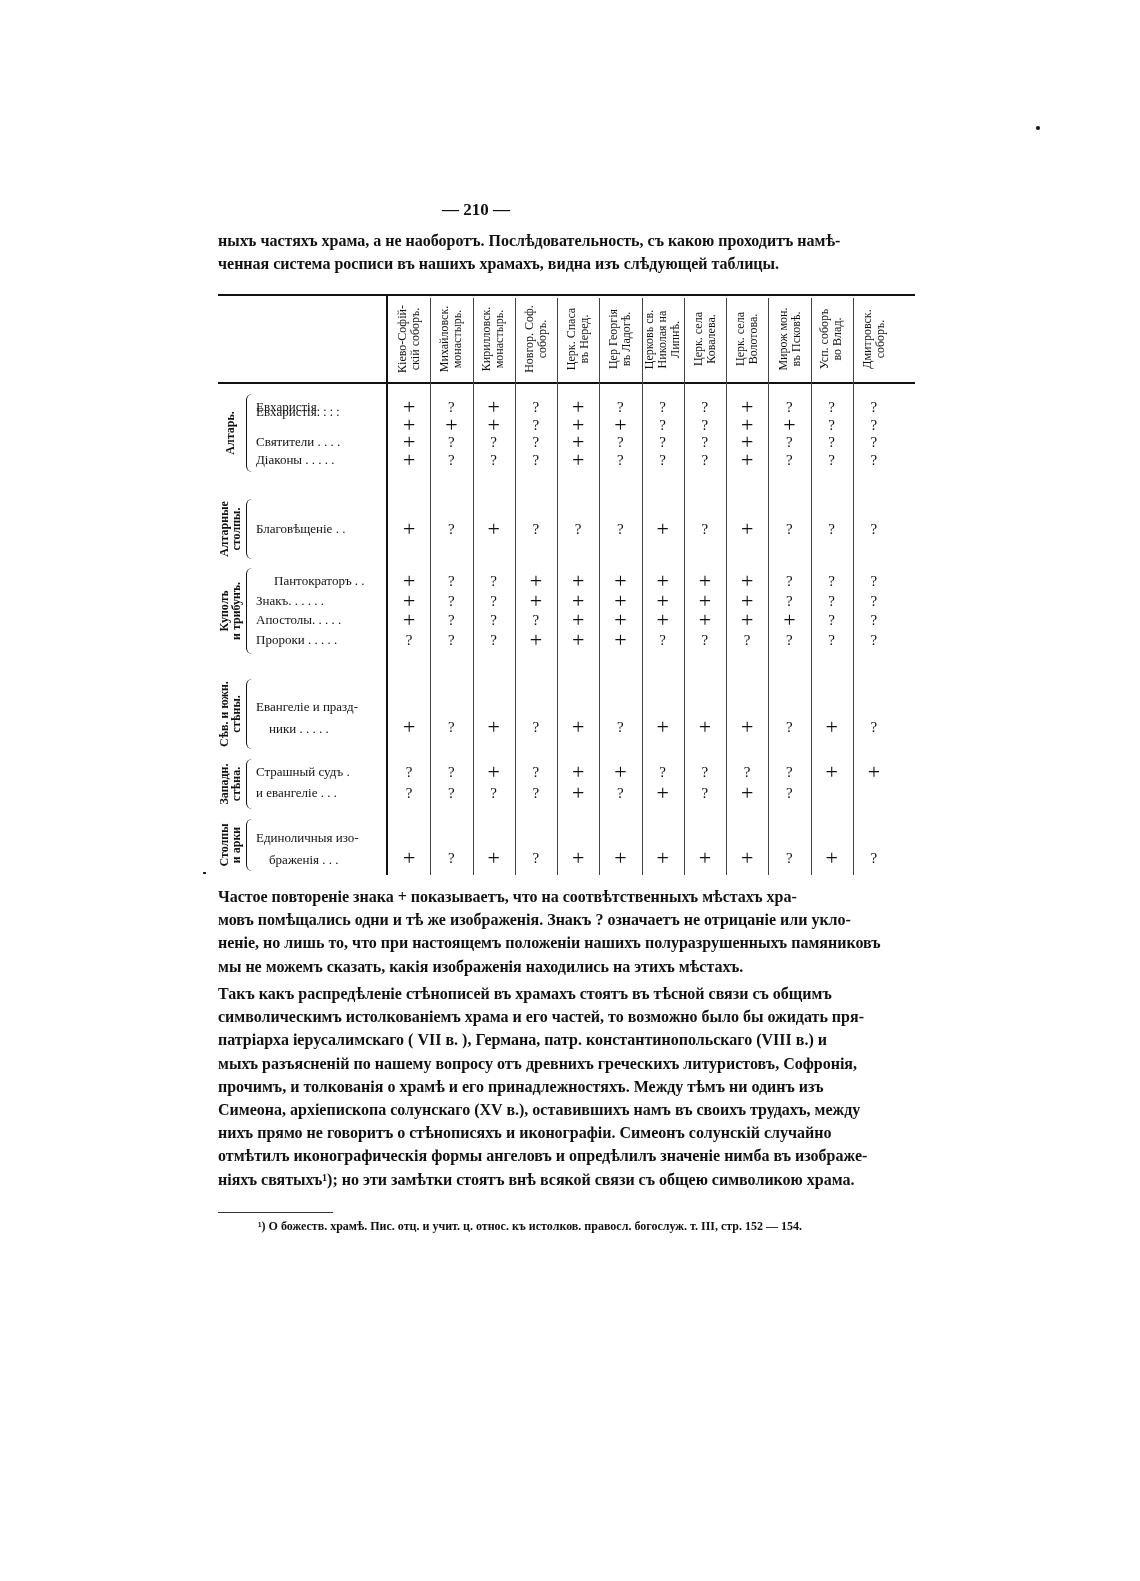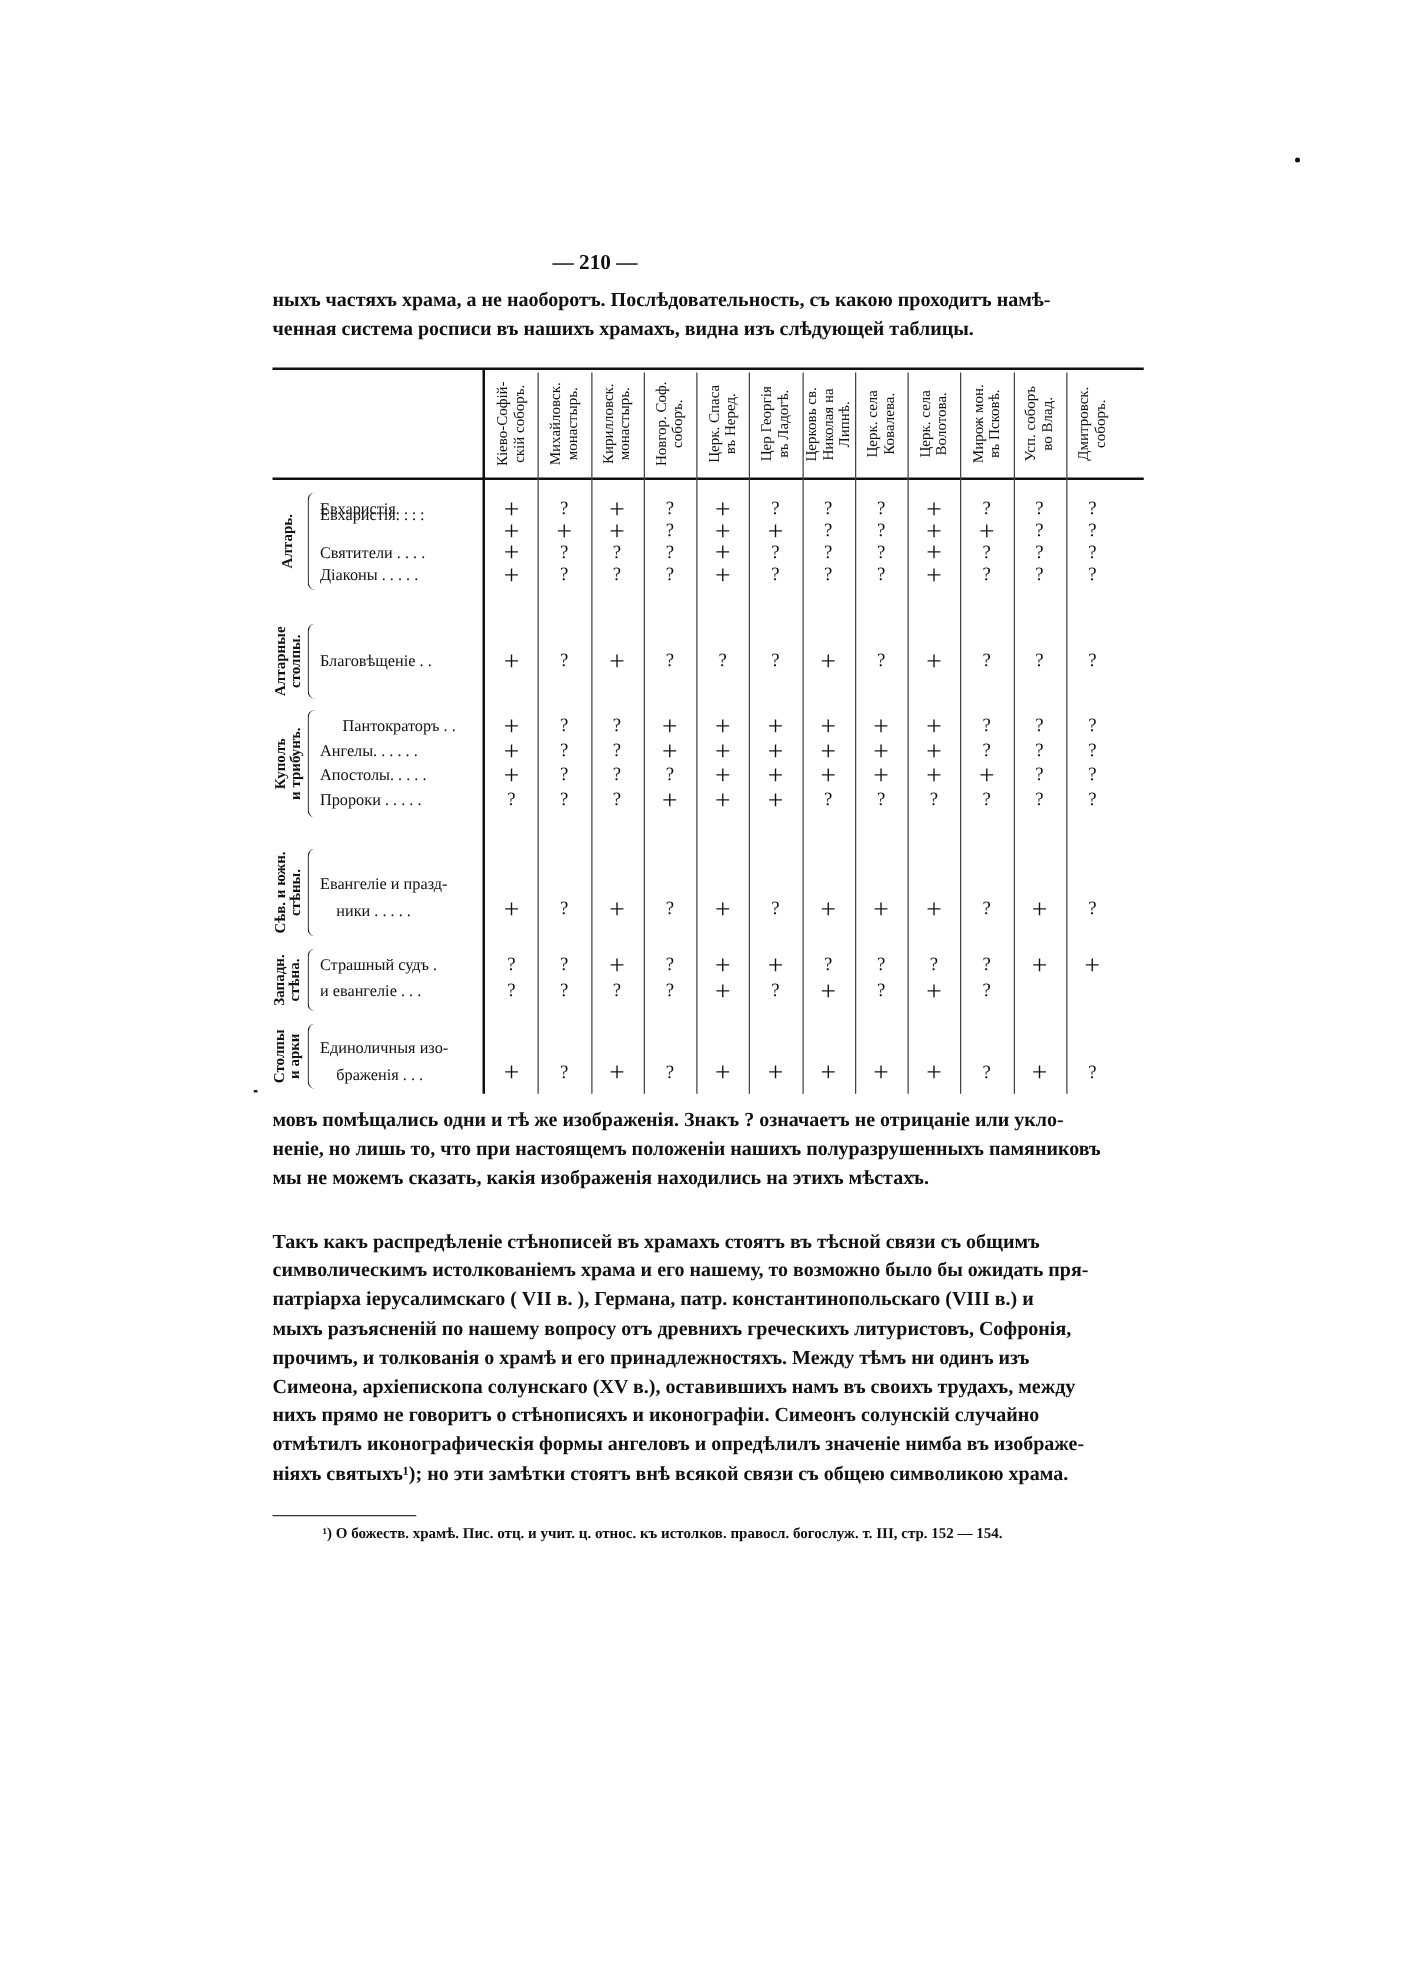--- a/index.html
+++ b/index.html
@@ -186,21 +186,21 @@
     <div class="cell" style="left: 257.125px; top: 278px;">?</div>
     <div class="cell plus" style="left: 299.375px; top: 278px;">+</div>
     <div class="cell plus" style="left: 341.625px; top: 278px;">+</div>
     <div class="cell plus" style="left: 383.875px; top: 278px;">+</div>
     <div class="cell plus" style="left: 426.125px; top: 278px;">+</div>
     <div class="cell plus" style="left: 468.375px; top: 278px;">+</div>
     <div class="cell plus" style="left: 510.625px; top: 278px;">+</div>
     <div class="cell" style="left: 552.875px; top: 278px;">?</div>
     <div class="cell" style="left: 595.125px; top: 278px;">?</div>
     <div class="cell" style="left: 637.375px; top: 278px;">?</div>
-    <div class="rowlabel" style="top: 297.5px;">Ангелы. . . . . .</div>
+    <div class="rowlabel" style="top: 297.5px;">Знакъ. . . . . .</div>
     <div class="cell plus" style="left: 172.625px; top: 297.5px;">+</div>
     <div class="cell" style="left: 214.875px; top: 297.5px;">?</div>
     <div class="cell" style="left: 257.125px; top: 297.5px;">?</div>
     <div class="cell plus" style="left: 299.375px; top: 297.5px;">+</div>
     <div class="cell plus" style="left: 341.625px; top: 297.5px;">+</div>
     <div class="cell plus" style="left: 383.875px; top: 297.5px;">+</div>
     <div class="cell plus" style="left: 426.125px; top: 297.5px;">+</div>
     <div class="cell plus" style="left: 468.375px; top: 297.5px;">+</div>
     <div class="cell plus" style="left: 510.625px; top: 297.5px;">+</div>
     <div class="cell" style="left: 552.875px; top: 297.5px;">?</div>
@@ -298,28 +298,29 @@
     <div class="cell plus" style="left: 383.875px; top: 555px;">+</div>
     <div class="cell plus" style="left: 426.125px; top: 555px;">+</div>
     <div class="cell plus" style="left: 468.375px; top: 555px;">+</div>
     <div class="cell plus" style="left: 510.625px; top: 555px;">+</div>
     <div class="cell" style="left: 552.875px; top: 555px;">?</div>
     <div class="cell plus" style="left: 595.125px; top: 555px;">+</div>
     <div class="cell" style="left: 637.375px; top: 555px;">?</div>
   </div>
 
 <div class="para" style="top:885px;">
+  <span>    Частое повтореніе знака + показываетъ, что на соотвѣтственныхъ мѣстахъ хра-</span>
   <span>мовъ помѣщались одни и тѣ же изображенія. Знакъ ? означаетъ не отрицаніе или укло-</span>
   <span>неніе, но лишь то, что при настоящемъ положеніи нашихъ полуразрушенныхъ памяниковъ</span>
   <span>мы не можемъ сказать, какія изображенія находились на этихъ мѣстахъ.</span>
 </div>
 
 <div class="para" style="top:982px;">
   <span>    Такъ какъ распредѣленіе стѣнописей въ храмахъ стоятъ въ тѣсной связи съ общимъ</span>
-  <span>символическимъ истолкованіемъ храма и его нашему, то возможно было бы ожидать пря-</span>
+  <span>символическимъ истолкованіемъ храма и его частей, то возможно было бы ожидать пря-</span>
   <span>патріарха іерусалимскаго ( VII в. ), Германа, патр. константинопольскаго (VIII в.) и</span>
   <span>мыхъ разъясненій по нашему вопросу отъ древнихъ греческихъ литуристовъ, Софронія,</span>
   <span>прочимъ, и толкованія о храмѣ и его принадлежностяхъ. Между тѣмъ ни одинъ изъ</span>
   <span>Симеона, архіепископа солунскаго (XV в.), оставившихъ намъ въ своихъ трудахъ, между</span>
   <span>нихъ прямо не говоритъ о стѣнописяхъ и иконографіи. Симеонъ солунскій случайно</span>
   <span>отмѣтилъ иконографическія формы ангеловъ и опредѣлилъ значеніе нимба въ изображе-</span>
   <span>ніяхъ святыхъ¹); но эти замѣтки стоятъ внѣ всякой связи съ общею символикою храма.</span>
 </div>
 
 <div class="footrule"></div>

